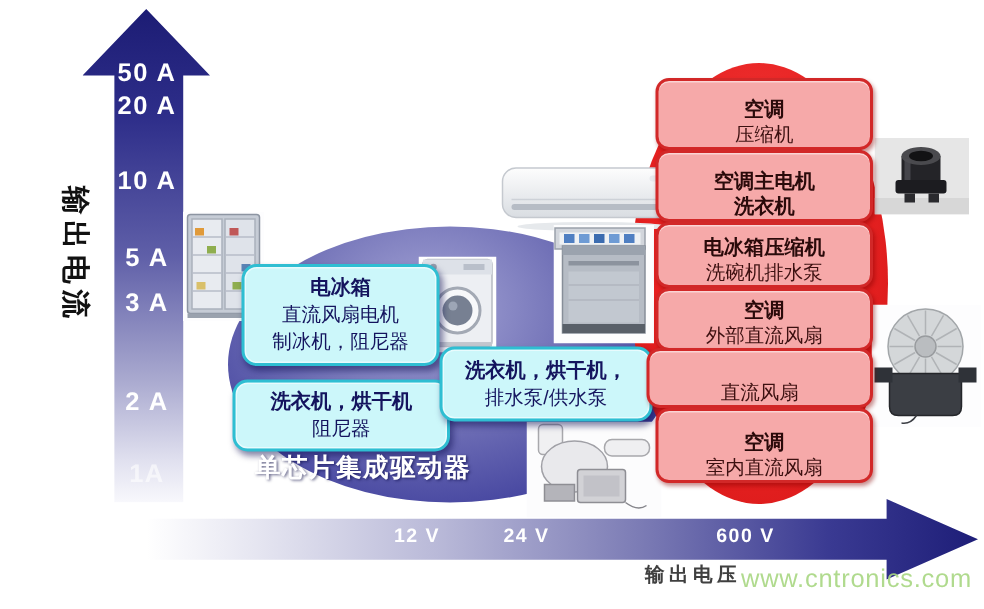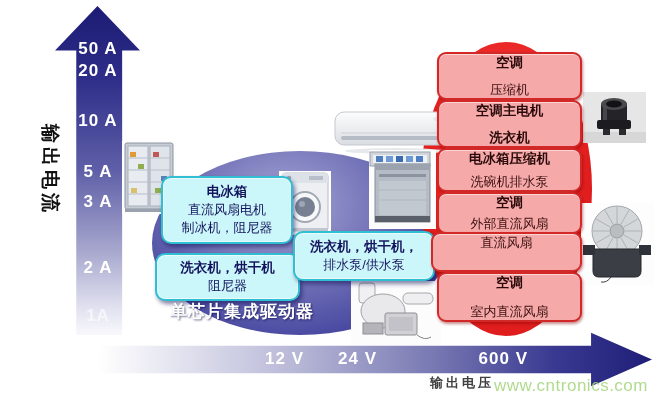--- a/index.html
+++ b/index.html
@@ -20,38 +20,38 @@
   .ytick{position:absolute;left:72px;width:52px;text-align:center;color:#fff;
     font-weight:bold;font-size:17px;letter-spacing:1px;}
   .ytick.faint{opacity:.6;}
   .ylabel{position:absolute;left:-18px;top:159px;width:140px;height:22px;text-align:center;
     font-size:19px;font-weight:bold;color:#111;transform:rotate(90deg);letter-spacing:4px;}
 
   
   .h-arrow{position:absolute;left:98px;top:331px;width:554px;height:57px;
     background:linear-gradient(90deg,#ffffff 0%,#e2e2ef 15%,#b9b9d8 35%,#7a7ab4 60%,#3a3a92 82%,#1e1e78 100%);
     clip-path:polygon(0 26%,89% 26%,89% 3%,100% 50%,89% 97%,89% 74%,0 74%);}
-  .xtick{position:absolute;top:349px;color:#fff;font-weight:bold;font-size:17px;
-    letter-spacing:1px;text-align:right;}
+  .xtick{position:absolute;top:349px;color:#fff;font-weight:bold;font-size:13px;
+    letter-spacing:1px;text-align:center;}
   .xlabel{position:absolute;left:430px;top:374px;font-size:13px;font-weight:bold;
     color:#3f3f3f;letter-spacing:3px;}
   .watermark{position:absolute;left:494px;top:376px;font-size:17px;color:#a8d782;
     opacity:.9;letter-spacing:.5px;}
 
   
   .cbox{position:absolute;background:#ccf7fa;border:2px solid #2fbed2;border-radius:10px;
     box-shadow:2px 3px 4px rgba(12,12,80,.5), inset 0 0 0 1px rgba(255,255,255,.55);
     display:flex;flex-direction:column;justify-content:center;align-items:center;
     color:#14145e;font-size:13px;line-height:18px;text-align:center;}
   .cbox .b{font-weight:bold;font-size:13.5px;}
 
   
   .pbox{position:absolute;left:437px;width:141px;background:#f6a9a9;border:2px solid #d22828;
     border-radius:9px;box-shadow:1px 2px 3px rgba(130,0,0,.45), inset 0 1px 0 rgba(255,255,255,.5);
-    display:flex;flex-direction:column;justify-content:space-between;align-items:center;
+    display:flex;flex-direction:column;justify-content:flex-end;align-items:center;
     color:#3c1010;font-size:13px;line-height:17px;text-align:center;}
   .pbox .b{font-weight:bold;font-size:13.5px;color:#2a0a0a;}
 
   .chip-label{position:absolute;left:170px;top:300px;width:190px;text-align:left;
     color:#fff;font-weight:bold;font-size:17px;letter-spacing:1px;
     text-shadow:1px 1px 2px rgba(0,0,60,.6);}
 
   .img{position:absolute;}
   .img svg{display:block;}
 </style>

